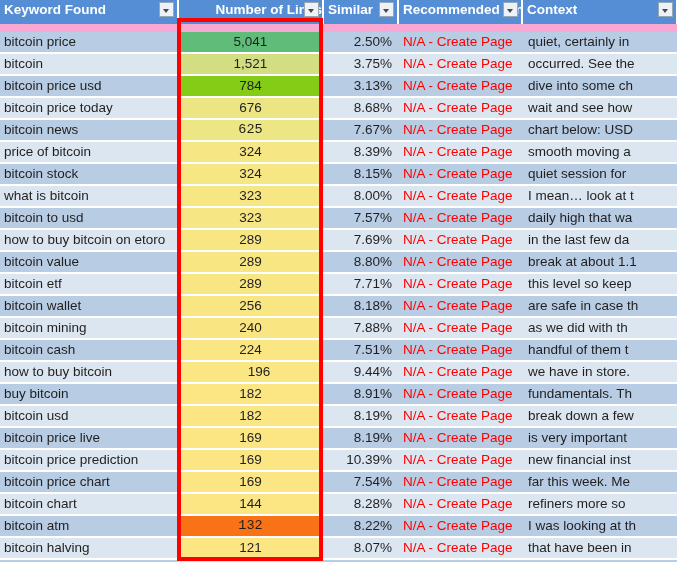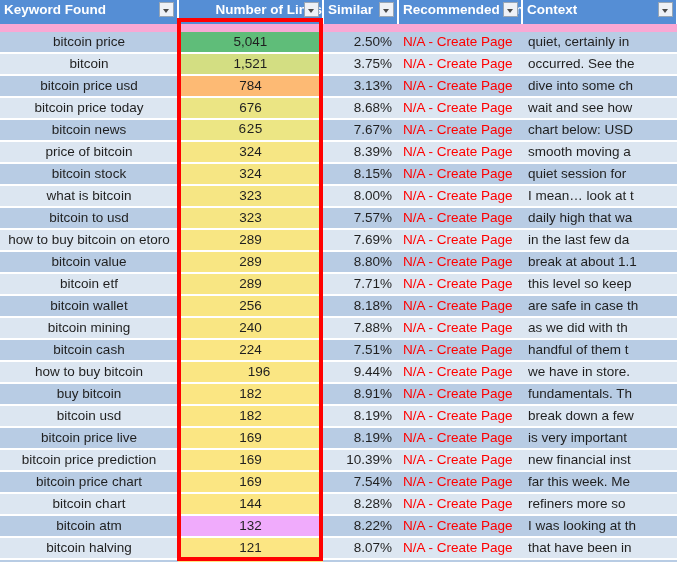--- a/index.html
+++ b/index.html
@@ -80,21 +80,21 @@
     padding: 0 4px;
     border-bottom: 2px solid #ffffff;
     white-space: nowrap;
     overflow: hidden;
     vertical-align: middle;
   }
 
   tbody tr.band-a td { background: #b8cce4; }
   tbody tr.band-b td { background: #dce6f1; }
 
-  td.c-keyword { text-align: center; }
+  td.c-keyword { text-align: left; }
   td.c-links   { text-align: center; color: #1f1f1f; margin-left: 48px; }
   td.c-sim     { text-align: right; padding-right: 6px; }
   td.c-rec     { text-align: left; color: #ff0000; padding-left: 5px; }
   td.c-ctx     { text-align: left; padding-left: 6px; }
 
   
   tbody tr td.c-links { border-bottom: 2px solid #ffffff; }
 
   
   #redbox {
@@ -151,21 +151,21 @@
         </tr>
         <tr class="band-b">
           <td class="c-keyword">bitcoin</td>
           <td class="c-links" style="background: rgb(211, 222, 130);">1,521</td>
           <td class="c-sim">3.75%</td>
           <td class="c-rec">N/A - Create Page</td>
           <td class="c-ctx">occurred. See the</td>
         </tr>
         <tr class="band-a">
           <td class="c-keyword">bitcoin price usd</td>
-          <td class="c-links" style="background: #fdba74;">784</td>
+          <td class="c-links" style="background: #84cc16;">784</td>
           <td class="c-sim">3.13%</td>
           <td class="c-rec">N/A - Create Page</td>
           <td class="c-ctx">dive into some ch</td>
         </tr>
         <tr class="band-b">
           <td class="c-keyword">bitcoin price today</td>
           <td class="c-links" style="background: rgb(235, 229, 132);">676</td>
           <td class="c-sim">8.68%</td>
           <td class="c-rec">N/A - Create Page</td>
           <td class="c-ctx">wait and see how</td>
@@ -291,21 +291,21 @@
         </tr>
         <tr class="band-b">
           <td class="c-keyword">bitcoin chart</td>
           <td class="c-links" style="background: rgb(252, 230, 131);">144</td>
           <td class="c-sim">8.28%</td>
           <td class="c-rec">N/A - Create Page</td>
           <td class="c-ctx">refiners more so</td>
         </tr>
         <tr class="band-a">
           <td class="c-keyword">bitcoin atm</td>
-          <td class="c-links" style="background: #f0abfc;">132</td>
+          <td class="c-links" style="background: #f97316; font-family: Liberation Mono, monospace;">132</td>
           <td class="c-sim">8.22%</td>
           <td class="c-rec">N/A - Create Page</td>
           <td class="c-ctx">I was looking at th</td>
         </tr>
         <tr class="band-b">
           <td class="c-keyword">bitcoin halving</td>
           <td class="c-links" style="background: rgb(252, 230, 131);">121</td>
           <td class="c-sim">8.07%</td>
           <td class="c-rec">N/A - Create Page</td>
           <td class="c-ctx">that have been in</td>

